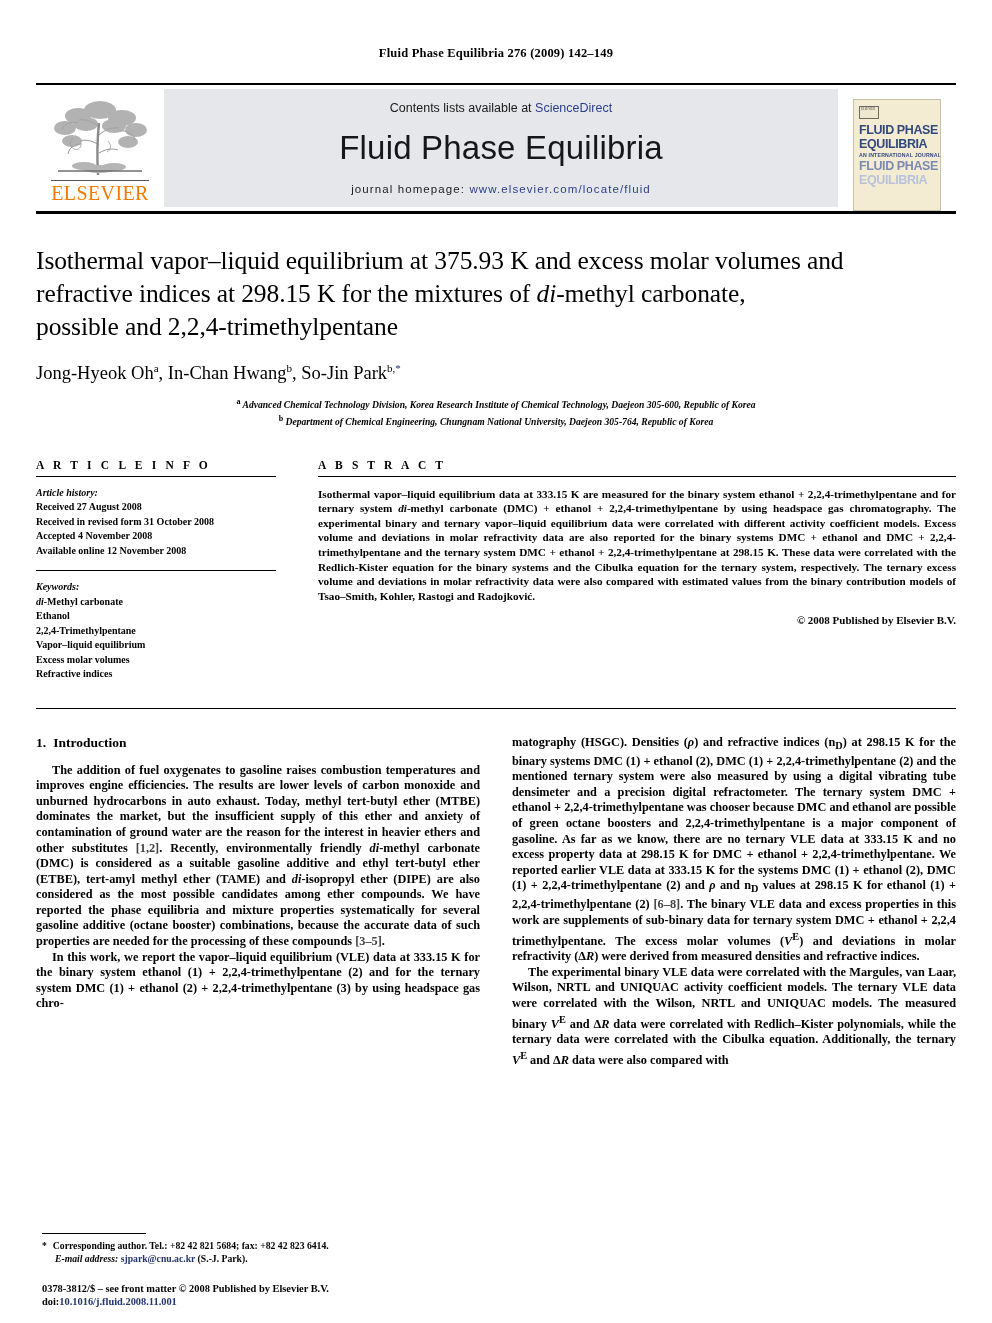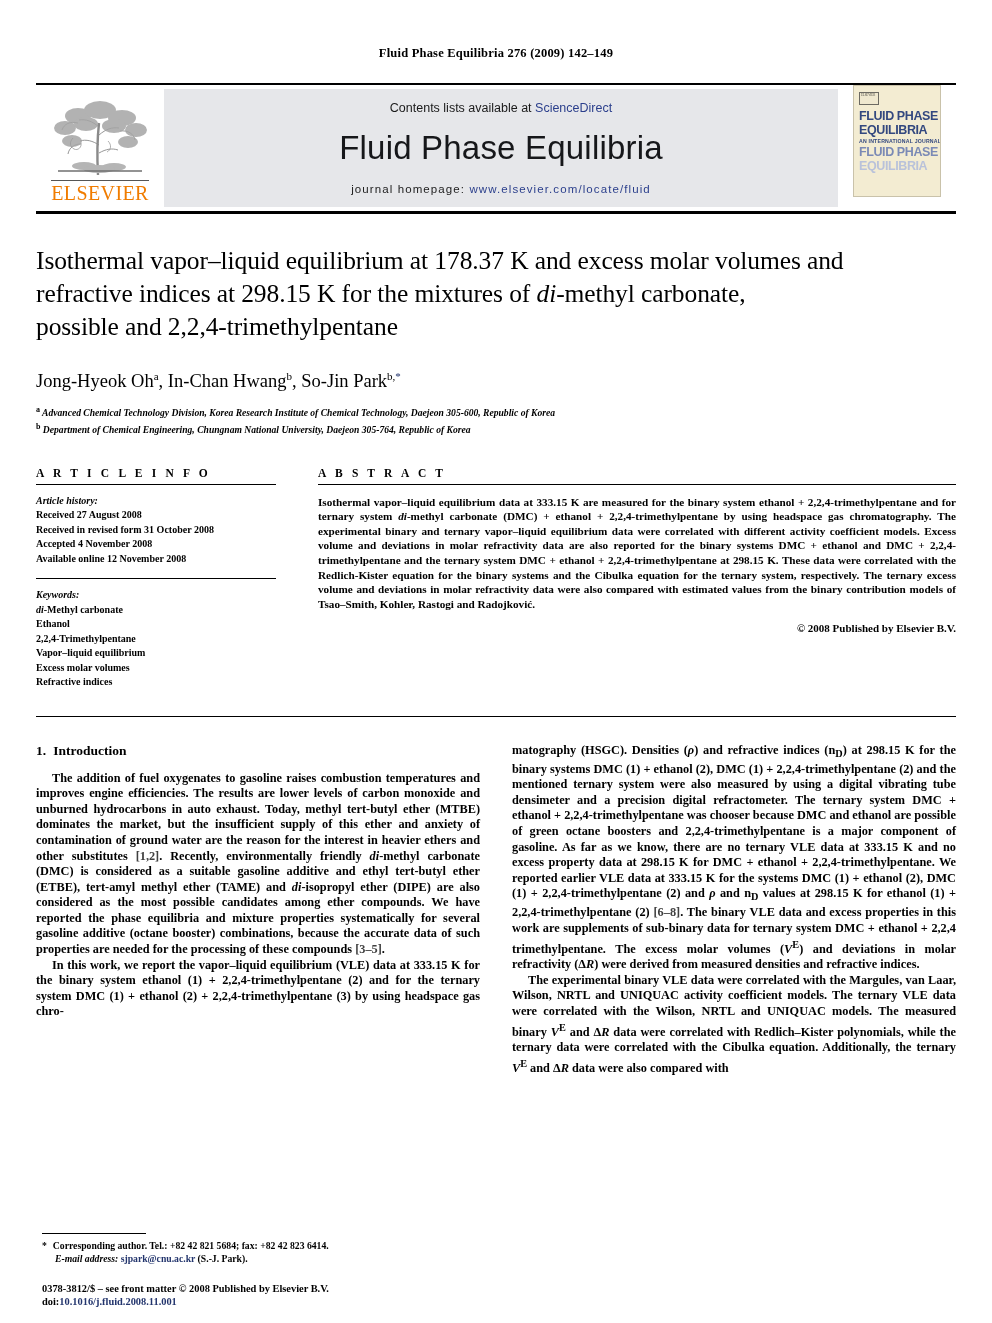--- a/index.html
+++ b/index.html
@@ -97,21 +97,21 @@
     letter-spacing: 1.1px;
     margin-top: 16px;
     margin-bottom: 6px;
     color: #222;
   }
   .homepage-line .url { color: #2b3f8c; }
   .masthead-cover {
     width: 118px;
     flex: 0 0 118px;
     display: flex;
-    align-items: flex-start;
+    align-items: flex-end;
     justify-content: center;
   }
   .cover-thumb {
     width: 88px;
     height: 112px;
     background: #f3ecd2;
     border: 1px solid #c9c2aa;
     box-sizing: border-box;
     padding: 6px 5px;
     position: relative;
@@ -161,32 +161,33 @@
     font-size: 25.5px;
     line-height: 33px;
     margin: 0;
     letter-spacing: -0.1px;
   }
   h1.article-title .it { font-style: italic; }
 
   .authors {
     font-family: "Liberation Serif", serif;
     font-size: 18.5px;
-    margin-top: 27px;
+    margin-top: 19px;
     letter-spacing: 0px;
   }
   .authors sup { font-size: 11px; }
   .author-star { color: #23356d; }
 
   .affiliations {
     margin-top: 11px;
     font-size: 9.6px;
     font-style: italic;
     line-height: 13.5px;
     font-weight: bold;
+    text-align: center;
   }
   .affiliations sup { font-style: normal; font-size: 8px; }
 
   
   .info-abstract {
     margin-top: 30px;
     display: flex;
     gap: 42px;
   }
   .col-info { width: 240px; flex: 0 0 240px; }
@@ -342,21 +343,21 @@
         <div class="cover-sub">AN INTERNATIONAL JOURNAL</div>
         <div class="cover-line fade1">FLUID PHASE</div>
         <div class="cover-line fade2">EQUILIBRIA</div>
       </div>
     </div>
   </div>
   <div class="masthead-bottom-rule"></div>
 
   <div class="title-block">
     <h1 class="article-title">
-      <span>Isothermal vapor–liquid equilibrium at 178.37 K and excess molar volumes and</span><br>
+      <span>Isothermal vapor–liquid equilibrium at 375.93 K and excess molar volumes and</span><br>
       <span>refractive indices at 298.15 K for the mixtures of </span><span class="it">di</span><span>-methyl carbonate,</span><br>
       <span>possible and 2,2,4-trimethylpentane</span>
     </h1>
 
     <div class="authors">
       <span><span>Jong-Hyeok Oh</span><sup>a</sup></span><span>, </span><span><span>In-Chan Hwang</span><sup>b</sup></span><span>, </span><span><span>So-Jin Park</span><sup><span>b,</span><span class="author-star">*</span></sup></span>
     </div>
 
     <div class="affiliations">
       <div><sup>a</sup> <span>Advanced Chemical Technology Division, Korea Research Institute of Chemical Technology, Daejeon 305-600, Republic of Korea</span></div>

